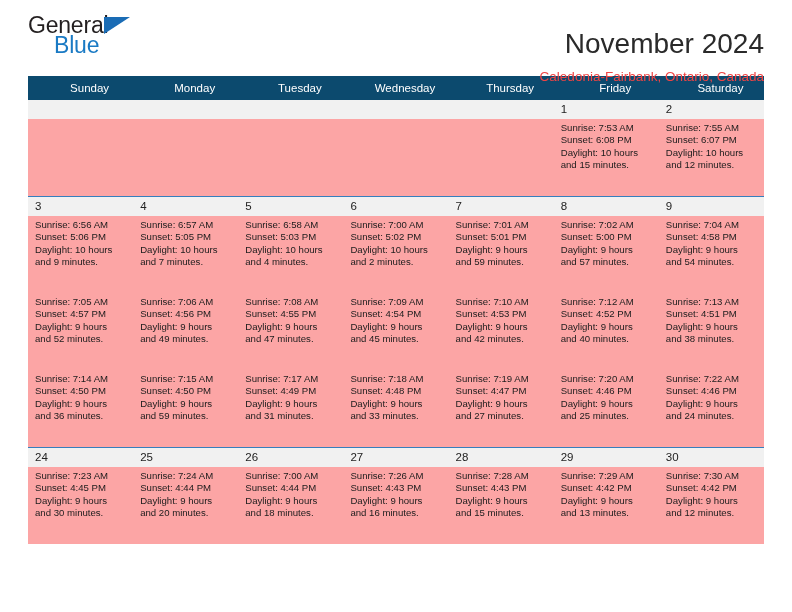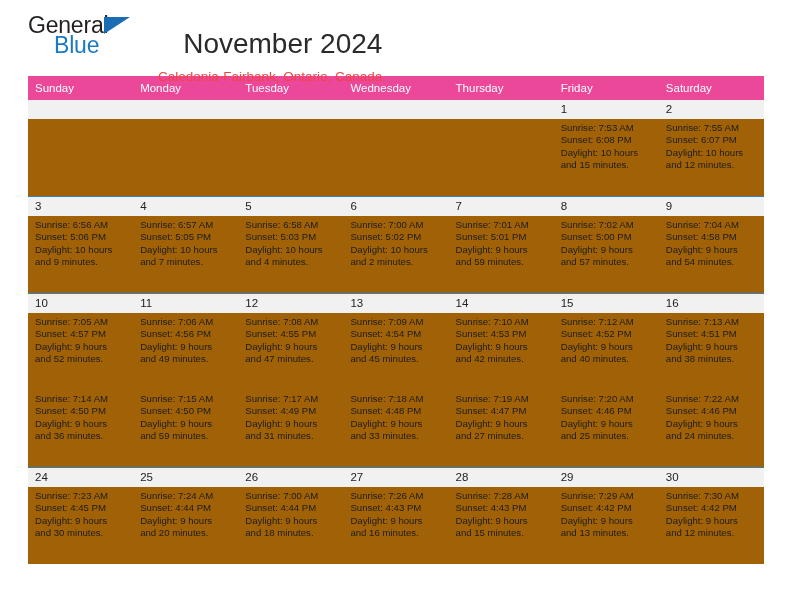--- a/index.html
+++ b/index.html
@@ -21,20 +21,21 @@
     box-sizing: border-box;
     padding: 0 28px;
   }
 
   
   .masthead {
     position: relative;
     height: 76px;
     display: flex;
     align-items: flex-start;
+    justify-content: space-between;
   }
 
   .logo {
     position: relative;
     margin-top: 14px;
     width: 130px;
     height: 48px;
     line-height: 1;
   }
   .logo-general {
@@ -83,46 +84,46 @@
   
   .calendar {
     width: 736px;
     border-collapse: collapse;
     table-layout: fixed;
   }
 
   .calendar col { width: 105.14px; }
 
   thead th {
-    background: #ec4899;
+    background: #0c4a6e;
     color: #ffffff;
     font-size: 11.5px;
     font-weight: normal;
-    text-align: left;
-    padding: 5px 0 5px 7px;
+    text-align: center;
+    padding: 5px 0 5px 18px;
     height: 10px;
     line-height: 14px;
     font-family: "Liberation Sans", sans-serif;
   }
 
   tbody tr.datenum-row td {
     background: #f1f1f1;
     font-size: 11.5px;
     color: #222222;
     padding: 3px 0 3px 7px;
     line-height: 13px;
     border-top: 1.5px solid #357ebd;
     vertical-align: top;
   }
   tbody tr.datenum-row.first-week td {
     border-top: none;
   }
 
   tbody tr.detail-row td {
-    background: #a16207;
+    background: #fca5a5;
     font-size: 9.6px;
     color: #1c1c1c;
     padding: 3px 6px 12px 7px;
     line-height: 12.4px;
     vertical-align: top;
     height: 62px;
   }
 
   .daycell-lines { white-space: normal; }
   .daycell-lines span { display: block; }
@@ -299,29 +300,20 @@
         <td>
             <div class="daycell-lines">
           <span>Sunrise: 7:04 AM</span>
           <span>Sunset: 4:58 PM</span>
           <span>Daylight: 9 hours</span>
           <span>and 54 minutes.</span>
         </div>
           </td>
       </tr>
 
-      <tr class="datenum-row">
-        <td>10</td>
-        <td>11</td>
-        <td>12</td>
-        <td>13</td>
-        <td>14</td>
-        <td>15</td>
-        <td>16</td>
-      </tr>
       <tr class="detail-row">
         <td>
             <div class="daycell-lines">
           <span>Sunrise: 7:05 AM</span>
           <span>Sunset: 4:57 PM</span>
           <span>Daylight: 9 hours</span>
           <span>and 52 minutes.</span>
         </div>
           </td>
         <td>

